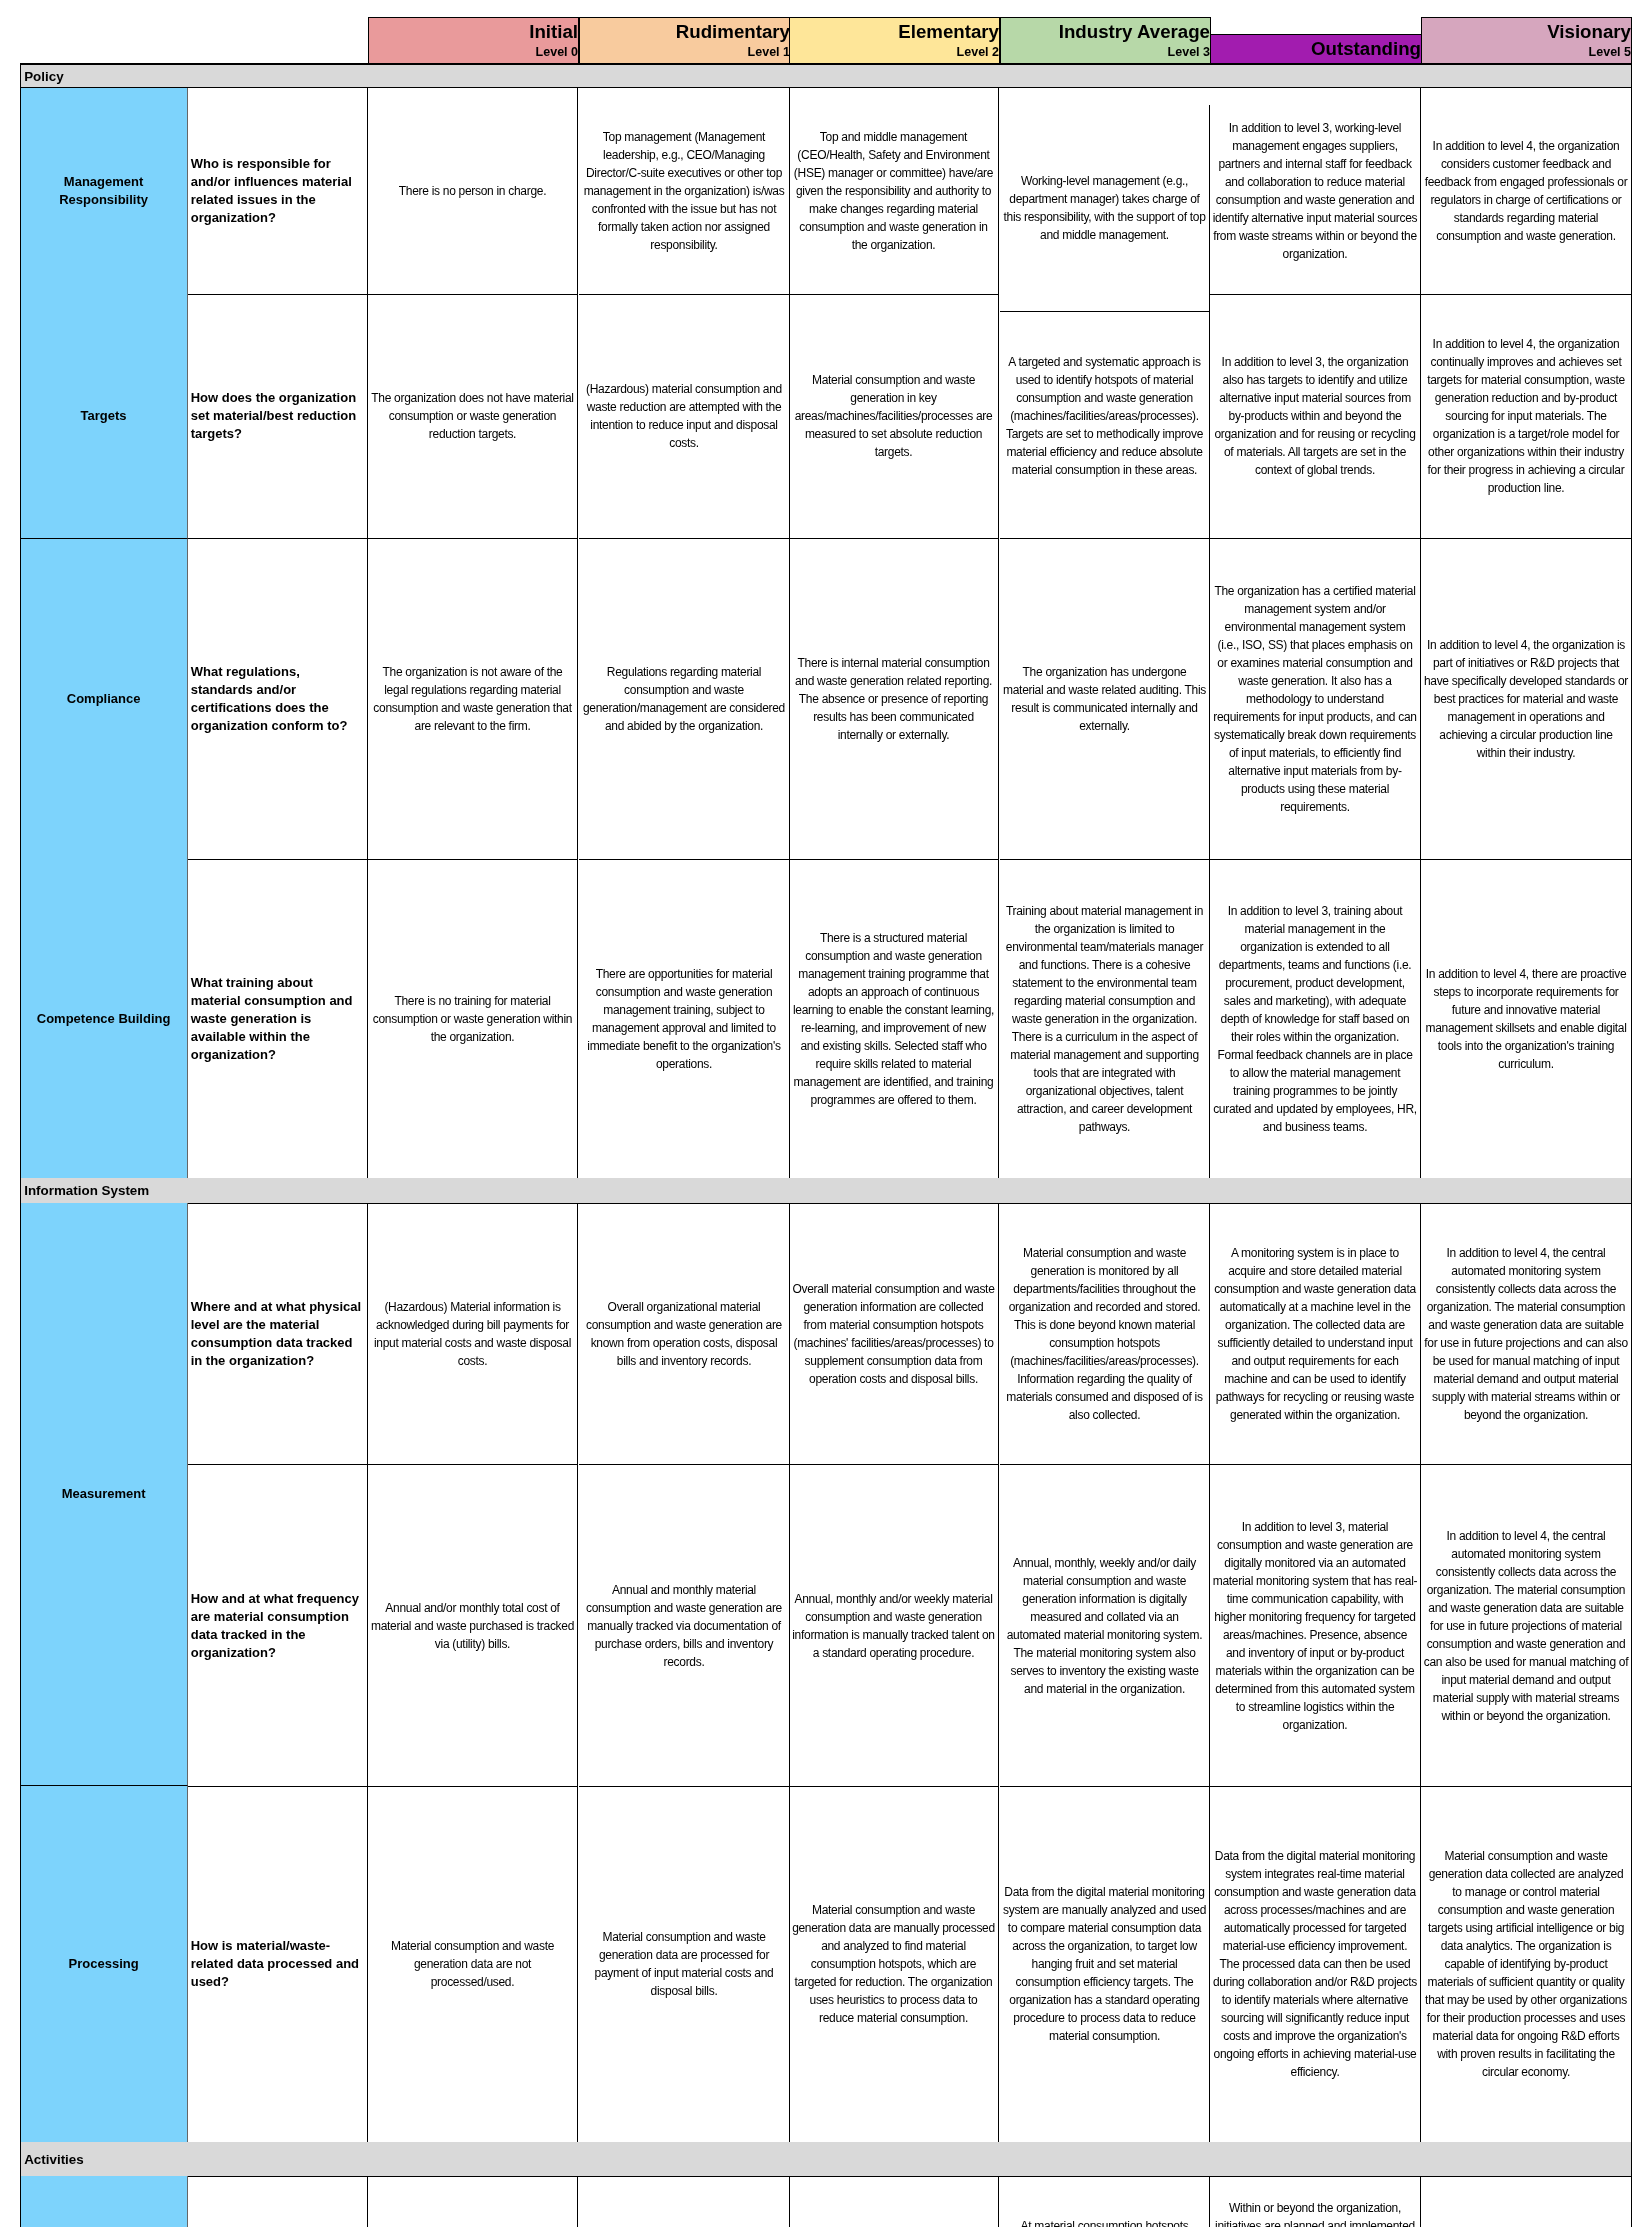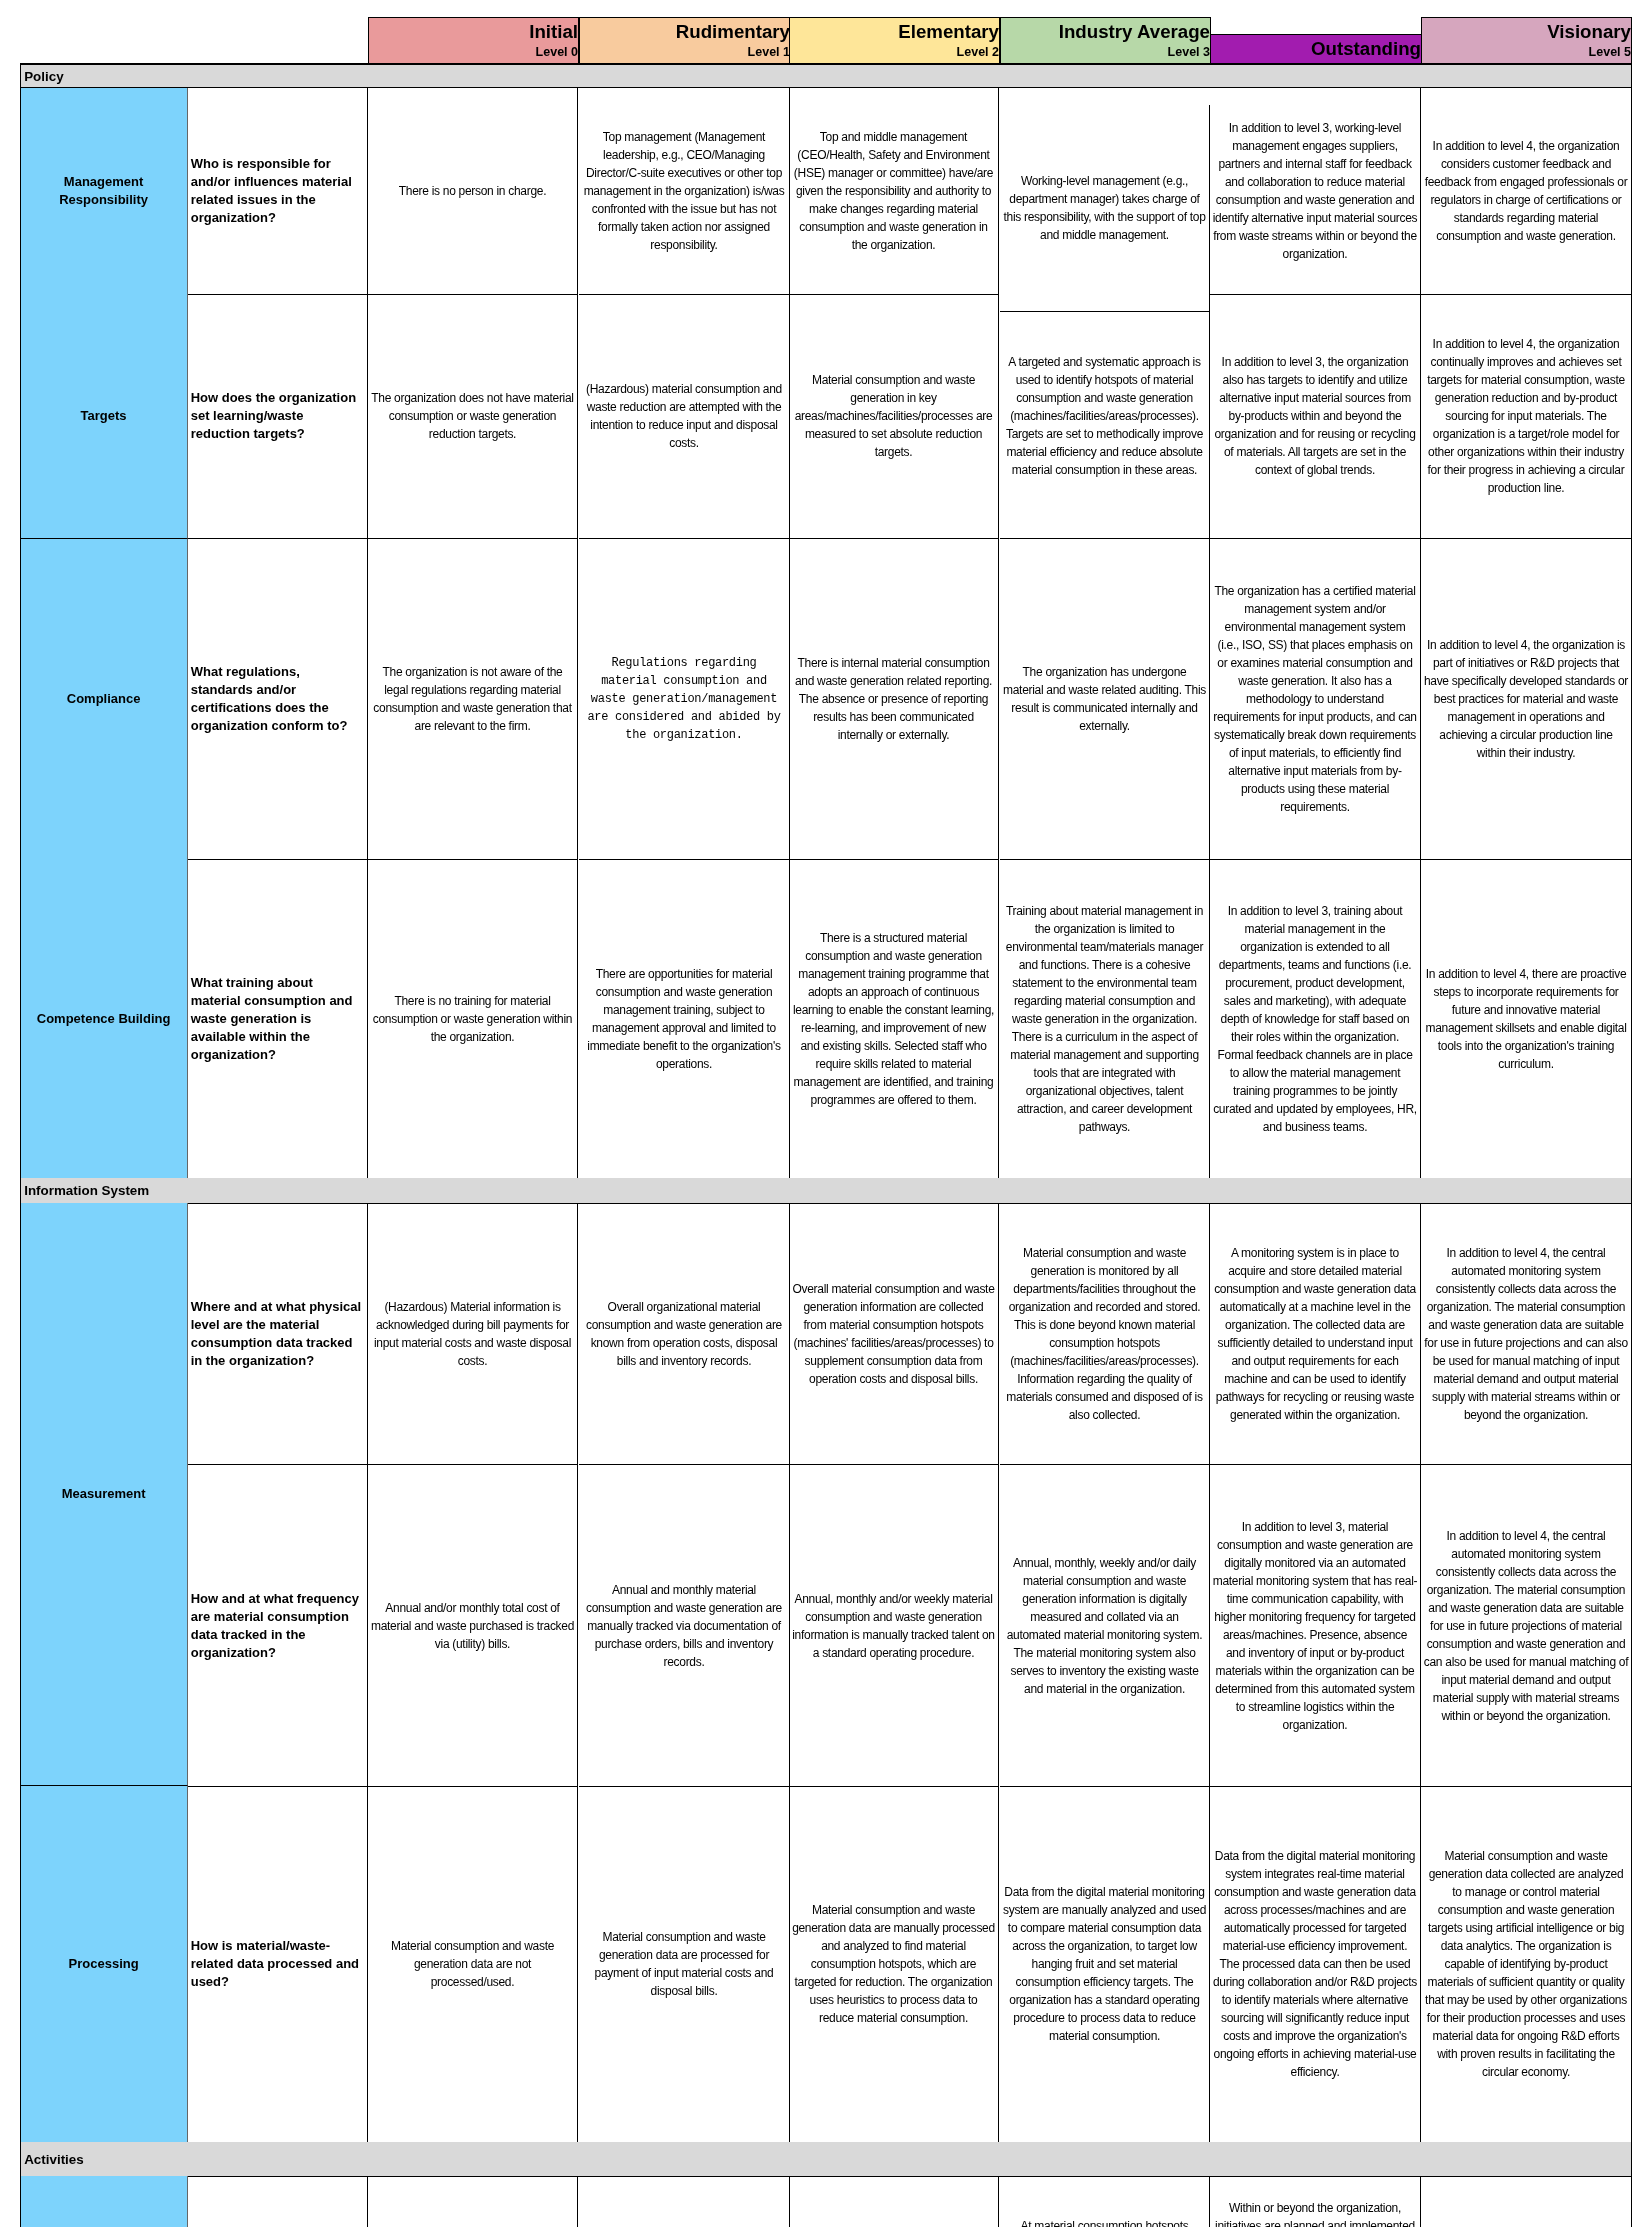--- a/index.html
+++ b/index.html
@@ -60,32 +60,32 @@
 <div class="abs dim" style="left:19.6px;top:88px;width:168px;height:207px;">Management Responsibility</div>
 <div class="abs q" style="left:188px;top:88px;width:180px;height:207px;">Who is responsible for and/or influences material related issues in the organization?</div>
 <div class="abs c" style="left:368px;top:88px;width:210px;height:207px;">There is no person in charge.</div>
 <div class="abs c" style="left:579px;top:88px;width:211px;height:207px;">Top management (Management leadership, e.g., CEO/Managing Director/C-suite executives or other top management in the organization) is/was confronted with the issue but has not formally taken action nor assigned responsibility.</div>
 <div class="abs c" style="left:789px;top:88px;width:210px;height:207px;">Top and middle management (CEO/Health, Safety and Environment (HSE) manager or committee) have/are given the responsibility and authority to make changes regarding material consumption and waste generation in the organization.</div>
 <div class="abs c" style="left:1000px;top:105px;width:210px;height:207px;">Working-level management (e.g., department manager) takes charge of this responsibility, with the support of top and middle management.</div>
 <div class="abs c" style="left:1210px;top:88px;width:211px;height:207px;">In addition to level 3, working-level management engages suppliers, partners and internal staff for feedback and collaboration to reduce material consumption and waste generation and identify alternative input material sources from waste streams within or beyond the organization.</div>
 <div class="abs c last" style="left:1421px;top:88px;width:211px;height:207px;">In addition to level 4, the organization considers customer feedback and feedback from engaged professionals or regulators in charge of certifications or standards regarding material consumption and waste generation.</div>
 
 <div class="abs dim" style="left:19.6px;top:294px;width:168px;height:245px;">Targets</div>
-<div class="abs q" style="left:188px;top:294px;width:180px;height:245px;">How does the organization set learning/waste reduction targets?</div>
+<div class="abs q" style="left:188px;top:294px;width:180px;height:245px;">How does the organization set material/best reduction targets?</div>
 <div class="abs c" style="left:368px;top:294px;width:210px;height:245px;">The organization does not have material consumption or waste generation reduction targets.</div>
 <div class="abs c" style="left:579px;top:294px;width:211px;height:245px;">(Hazardous) material consumption and waste reduction are attempted with the intention to reduce input and disposal costs.</div>
 <div class="abs c" style="left:789px;top:294px;width:210px;height:245px;">Material consumption and waste generation in key areas/machines/facilities/processes are measured to set absolute reduction targets.</div>
 <div class="abs c" style="left:1000px;top:294px;width:210px;height:245px;">A targeted and systematic approach is used to identify hotspots of material consumption and waste generation (machines/facilities/areas/processes). Targets are set to methodically improve material efficiency and reduce absolute material consumption in these areas.</div>
 <div class="abs c" style="left:1210px;top:294px;width:211px;height:245px;">In addition to level 3, the organization also has targets to identify and utilize alternative input material sources from by-products within and beyond the organization and for reusing or recycling of materials. All targets are set in the context of global trends.</div>
 <div class="abs c last" style="left:1421px;top:294px;width:211px;height:245px;">In addition to level 4, the organization continually improves and achieves set targets for material consumption, waste generation reduction and by-product sourcing for input materials. The organization is a target/role model for other organizations within their industry for their progress in achieving a circular production line.</div>
 
 <div class="abs dim" style="left:19.6px;top:539px;width:168px;height:321px;">Compliance</div>
 <div class="abs q" style="left:188px;top:539px;width:180px;height:321px;">What regulations, standards and/or certifications does the organization conform to?</div>
 <div class="abs c" style="left:368px;top:539px;width:210px;height:321px;">The organization is not aware of the legal regulations regarding material consumption and waste generation that are relevant to the firm.</div>
-<div class="abs c" style="left:579px;top:539px;width:211px;height:321px;font-family:Liberation Mono, monospace;">Regulations regarding material consumption and waste generation/management are considered and abided by the organization.</div>
+<div class="abs c" style="left:579px;top:539px;width:211px;height:321px;">Regulations regarding material consumption and waste generation/management are considered and abided by the organization.</div>
 <div class="abs c" style="left:789px;top:539px;width:210px;height:321px;">There is internal material consumption and waste generation related reporting. The absence or presence of reporting results has been communicated internally or externally.</div>
 <div class="abs c" style="left:1000px;top:539px;width:210px;height:321px;">The organization has undergone material and waste related auditing. This result is communicated internally and externally.</div>
 <div class="abs c" style="left:1210px;top:539px;width:211px;height:321px;">The organization has a certified material management system and/or environmental management system (i.e., ISO, SS) that places emphasis on or examines material consumption and waste generation. It also has a methodology to understand requirements for input products, and can systematically break down requirements of input materials, to efficiently find alternative input materials from by-products using these material requirements.</div>
 <div class="abs c last" style="left:1421px;top:539px;width:211px;height:321px;">In addition to level 4, the organization is part of initiatives or R&amp;D projects that have specifically developed standards or best practices for material and waste management in operations and achieving a circular production line within their industry.</div>
 
 <div class="abs dim" style="left:19.6px;top:859px;width:168px;height:320px;">Competence Building</div>
 <div class="abs q" style="left:188px;top:859px;width:180px;height:320px;">What training about material consumption and waste generation is available within the organization?</div>
 <div class="abs c" style="left:368px;top:859px;width:210px;height:320px;">There is no training for material consumption or waste generation within the organization.</div>
 <div class="abs c" style="left:579px;top:859px;width:211px;height:320px;">There are opportunities for material consumption and waste generation management training, subject to management approval and limited to immediate benefit to the organization's operations.</div>
 <div class="abs c" style="left:789px;top:859px;width:210px;height:320px;">There is a structured material consumption and waste generation management training programme that adopts an approach of continuous learning to enable the constant learning, re-learning, and improvement of new and existing skills. Selected staff who require skills related to material management are identified, and training programmes are offered to them.</div>

